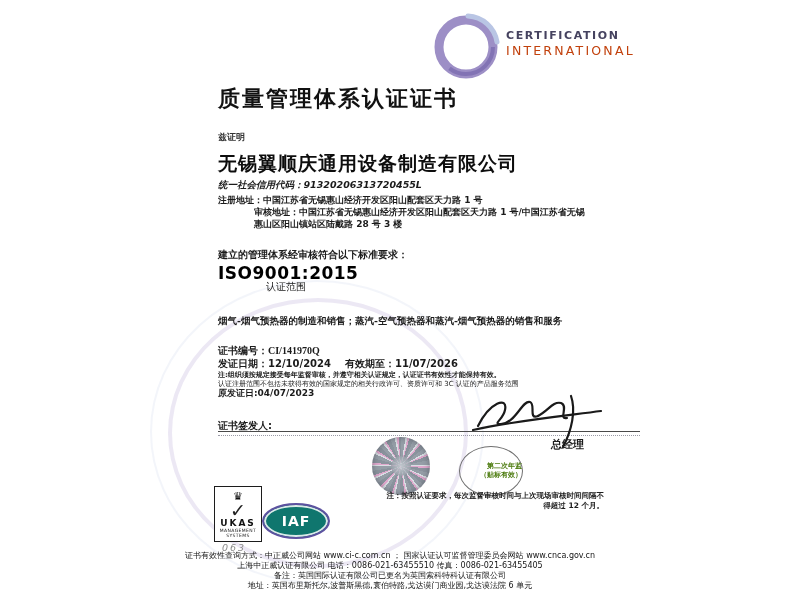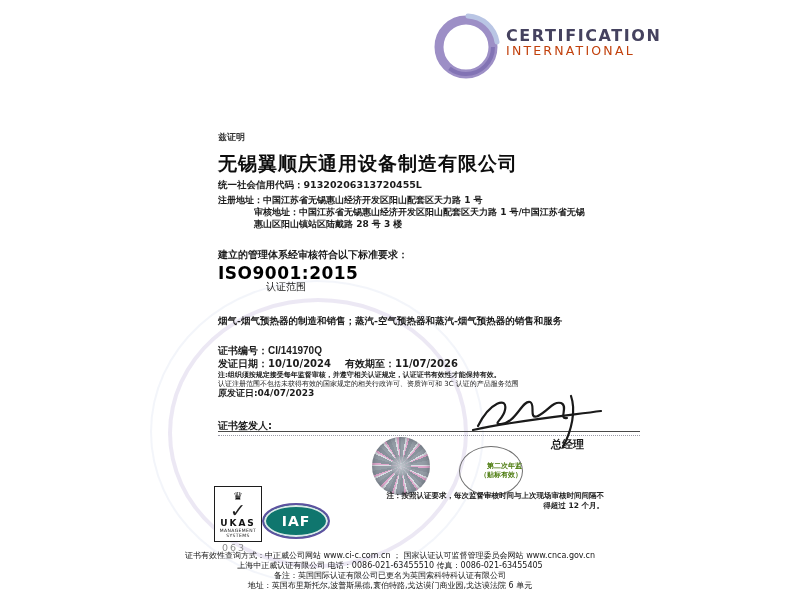--- a/index.html
+++ b/index.html
@@ -8,37 +8,37 @@
 
   
   .watermark{position:absolute;left:168px;top:298px;width:292px;height:262px;border-radius:50%;
     border:4px solid rgba(160,142,198,0.20);z-index:0;}
   .watermark2{position:absolute;left:150px;top:280px;width:330px;height:300px;border-radius:50%;
     border:2px solid rgba(178,190,224,0.16);z-index:0;}
 
   
   .logo-ring{position:absolute;left:430px;top:8px;width:78px;height:78px;z-index:2;}
   .logo-text{position:absolute;left:506px;top:28px;z-index:2;line-height:15px;}
-  .logo-line1{font-size:16px;letter-spacing:1.6px;color:#45425f;font-weight:600;}
+  .logo-line1{font-size:11px;letter-spacing:1.6px;color:#45425f;font-weight:600;}
   .logo-line2{font-size:12.5px;letter-spacing:2.2px;color:#c2410c;font-weight:500;}
 
   .abs{position:absolute;z-index:3;}
   .title{left:218px;top:84px;font-size:22px;font-weight:bold;letter-spacing:2px;color:#111;
     font-family:"Liberation Serif","DejaVu Serif",serif;}
   .intro{left:218px;top:131px;font-size:9px;font-weight:600;color:#333;}
   .company{left:218px;top:151px;font-size:19px;font-weight:bold;letter-spacing:1px;color:#0d0d0d;}
-  .credit{left:218px;top:179px;font-size:9.5px;font-weight:600;}
+  .credit{left:218px;top:179px;font-size:9.5px;font-weight:600;font-style:italic;}
   .addr-reg{left:218px;top:194px;font-size:9px;font-weight:600;}
   .addr-audit{left:218px;top:207px;width:338px;font-size:9px;font-weight:600;line-height:11.5px;margin-left:36px;}
   .std-state{left:218px;top:248px;font-size:10px;font-weight:600;}
   .iso{left:218px;top:263px;font-size:17px;font-weight:bold;letter-spacing:0.5px;color:#000;}
   .scope-label{left:218px;top:280px;font-size:10px;font-weight:400;margin-left:48px;}
   .scope-text{left:218px;top:315px;font-size:9.5px;font-weight:bold;white-space:nowrap;}
   .certno{left:218px;top:344px;font-size:10px;font-weight:bold;}
-  .certno .val{font-family:Liberation Sans, sans-serif;}
+  .certno .val{font-family:Liberation Serif, serif;}
   .dates{left:218px;top:357px;font-size:10px;font-weight:bold;}
   .dates .gap{display:inline-block;width:14px;}
   .note-small{left:218px;top:371px;font-size:7px;font-weight:600;color:#222;line-height:8px;white-space:nowrap;}
   .note-small2{left:218px;top:379px;font-size:7px;font-weight:400;color:#222;white-space:nowrap;}
   .orig{left:218px;top:387px;font-size:9px;font-weight:bold;}
 
   .signer-label{left:218px;top:419px;font-size:10px;font-weight:bold;}
   .sig-line{left:218px;top:431px;width:422px;height:3px;border-top:1px solid #4a4a4a;border-bottom:1px dotted #9a9aa6;}
   .signature{left:468px;top:390px;width:140px;height:60px;z-index:4;}
   .signer-title{left:551px;top:437px;font-size:11px;font-weight:600;}
@@ -54,21 +54,21 @@
   .stamp div{font-size:7px;font-weight:600;line-height:9px;white-space:nowrap;}
 
   .surv-note{left:380px;top:491px;width:224px;font-size:7.5px;font-weight:600;line-height:10px;color:#1e1e1e;text-align:right;}
 
   .ukas{left:214px;top:486px;width:46px;height:54px;border:1.5px solid #1c1c1c;background:#fff;
     display:flex;flex-direction:column;align-items:center;justify-content:center;}
   .ukas .crown{font-size:11px;line-height:11px;color:#111;}
   .ukas .check{font-size:19px;line-height:17px;font-weight:bold;color:#222;}
   .ukas .name{font-size:9px;letter-spacing:2px;font-weight:bold;color:#111;line-height:9px;}
   .ukas .sub{font-size:4.5px;letter-spacing:.4px;text-align:center;line-height:5px;color:#222;width:40px;}
-  .ukas-num{left:222px;top:542px;font-size:9.5px;color:#8a8a8a;letter-spacing:2px;}
+  .ukas-num{left:222px;top:542px;font-size:9.5px;color:#8a8a8a;letter-spacing:2px;font-style:italic;}
 
   .iaf{left:262px;top:503px;width:64px;height:32px;border-radius:50%;
     background:#0f766e;border:2px solid #5d52a0;box-shadow:inset 0 0 0 2px rgba(255,255,255,.85);
     display:flex;align-items:center;justify-content:center;}
   .iaf span{color:#fff;font-weight:bold;font-size:14px;letter-spacing:1px;}
 
   .footer{left:150px;top:551px;width:480px;text-align:center;font-size:8px;line-height:10px;color:#141414;font-weight:500;}
   .footer div{white-space:nowrap;}
 </style>
 </head>
@@ -82,39 +82,40 @@
   <svg class="logo-ring" viewBox="0 0 78 78">
     <circle cx="36" cy="39" r="27" fill="none" stroke="#9d8fc6" stroke-width="9"></circle>
     <circle cx="36" cy="39" r="27" fill="none" stroke="#8273b4" stroke-width="4" stroke-dasharray="60 110"></circle>
     <path d="M38 8 A31 31 0 0 1 67 34" fill="none" stroke="#b9c5e4" stroke-width="5" stroke-linecap="round"></path>
   </svg>
   <div class="logo-text">
     <div class="logo-line1">CERTIFICATION</div>
     <div class="logo-line2">INTERNATIONAL</div>
   </div>
 
+  <div class="abs title">质量管理体系认证证书</div>
   <div class="abs intro">兹证明</div>
 
   <div class="abs company">无锡翼顺庆通用设备制造有限公司</div>
   <div class="abs credit">统一社会信用代码：91320206313720455L</div>
 
   <div class="abs addr-reg">注册地址：中国江苏省无锡惠山经济开发区阳山配套区天力路 1 号</div>
   <div class="abs addr-audit">审核地址：中国江苏省无锡惠山经济开发区阳山配套区天力路 1 号/中国江苏省无锡惠山区阳山镇站区陆戴路 28 号 3 楼</div>
 
   <div class="abs std-state">建立的管理体系经审核符合以下标准要求：</div>
   <div class="abs iso">ISO9001:2015</div>
 
   <div class="abs scope-label">认证范围</div>
   <div class="abs scope-text">烟气-烟气预热器的制造和销售；蒸汽-空气预热器和蒸汽-烟气预热器的销售和服务</div>
 
   <div class="abs certno">
     <span>证书编号：</span><span class="val">CI/141970Q</span>
   </div>
   <div class="abs dates">
-    <span>发证日期：</span><span>10/10/2024</span><span class="gap"></span><span>有效期至：</span><span>11/07/2026</span>
+    <span>发证日期：</span><span>12/10/2024</span><span class="gap"></span><span>有效期至：</span><span>11/07/2026</span>
   </div>
   <div class="abs note-small">注:组织须按规定接受每年监督审核，并遵守相关认证规定，认证证书有效性才能保持有效。</div>
   <div class="abs note-small2">认证注册范围不包括未获得有效的国家规定的相关行政许可、资质许可和 3C 认证的产品服务范围</div>
   <div class="abs orig">原发证日:04/07/2023</div>
 
   <svg class="abs signature" viewBox="0 0 140 60">
     <g fill="none" stroke="#1a1a1a" stroke-width="2.2" stroke-linecap="round">
       <path d="M10 36 C 22 12, 40 6, 37 20 C 35 30, 24 34, 33 34 C 48 33, 54 10, 62 12 C 68 14, 60 30, 70 26"></path>
       <path d="M70 26 C 80 21, 85 11, 93 13 C 101 16, 90 30, 99 28"></path>
       <path d="M5 40 C 45 31, 95 26, 133 21"></path>

